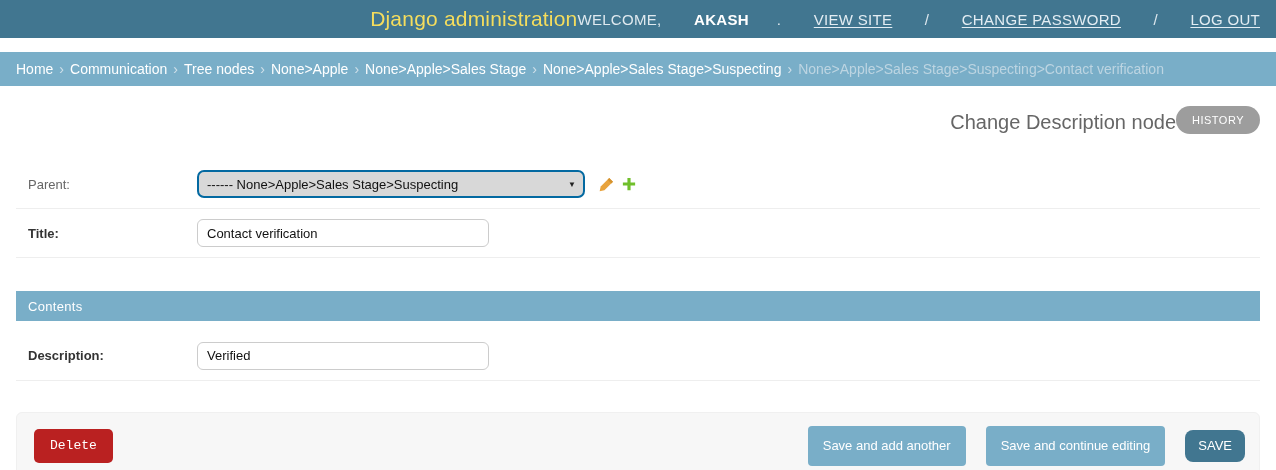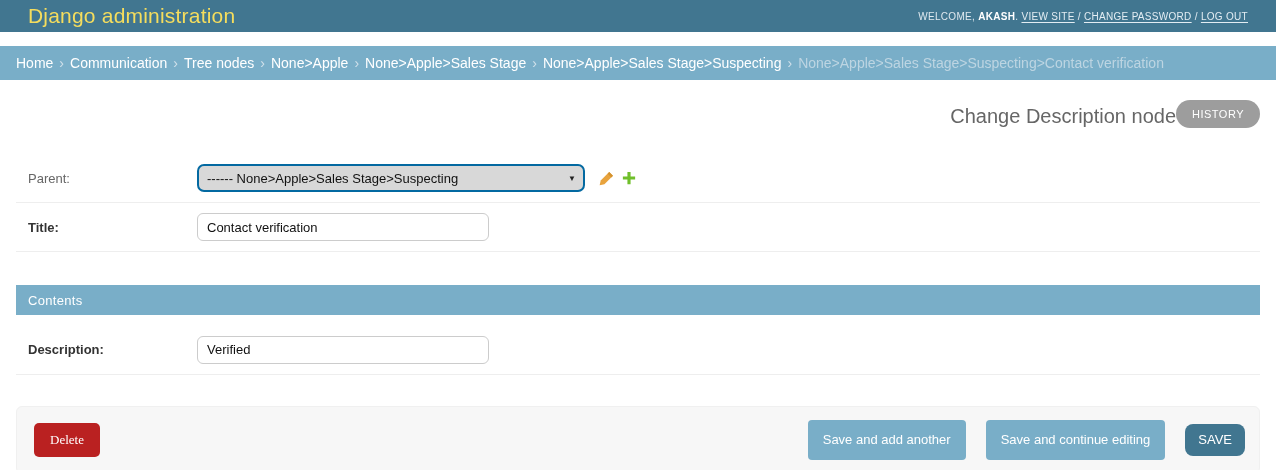--- a/index.html
+++ b/index.html
@@ -5,31 +5,31 @@
   * { box-sizing: border-box; }
   html,body { margin:0; padding:0; }
   body {
     width:1276px; height:470px; overflow:hidden;
     background:#fff;
     font-family:"Liberation Sans", sans-serif;
     -webkit-font-smoothing:antialiased;
   }
   
   .app-header {
-    height:32px; background:#417690;
-    display:flex; align-items:center; justify-content:space-between;
-    padding:0 28px;
+    height:38px; background:#417690;
+    display:flex; align-items:center; justify-content:flex-end;
+    padding:0 16px;
   }
   .branding {
     color:#f5dd5d; font-size:21px; font-weight:400;
     text-decoration:none; letter-spacing:.2px; cursor:pointer;
   }
   .user-tools {
-    color:#dfe9ef; font-size:10px; letter-spacing:.3px;
-    display:flex; align-items:center; white-space:pre;
+    color:#dfe9ef; font-size:15px; letter-spacing:.3px;
+    display:flex; align-items:center; white-space:pre;gap:28px;
   }
   .user-tools .username { font-weight:bold; color:#fff; }
   .user-tools a {
     color:#e3edf3; text-decoration:underline; cursor:pointer;
     text-underline-offset:2px;
   }
   .user-tools .sep { color:#dfe9ef; }
   
   .breadcrumbs {
     margin-top:14px; height:34px; background:#79aec8;
@@ -95,21 +95,21 @@
   }
   
   .submit-row {
     margin-top:31px; background:#f7f7f7; border:1px solid #f0f0f0;
     border-radius:6px; padding:13px 14px 13px 17px;
     display:flex; align-items:center;
   }
   .delete-button {
     background:#ba2121; color:#fff; border:none; border-radius:5px;
     padding:4px 16px; height:34px; font-size:13px; cursor:pointer;
-    font-family:Liberation Serif, serif;
+    font-family:Liberation Mono, monospace;
   }
   .save-group { margin-left:auto; display:flex; align-items:center; gap:20px; }
   .btn-blue {
     background:#79aec8; color:#fff; border:none; border-radius:4px;
     height:40px; padding:0 15px; font-size:13px; cursor:pointer;
     font-family:inherit;
   }
   .btn-default {
     background:#417690; color:#fff; border:none; border-radius:8px;
     height:32px; padding:0 13px; font-size:13px; cursor:pointer;

